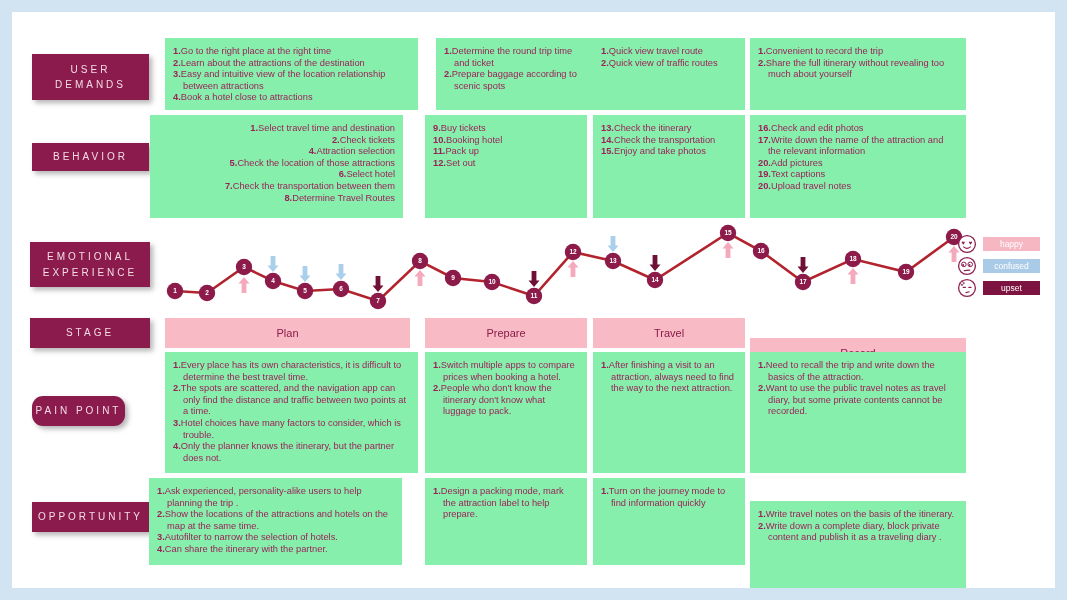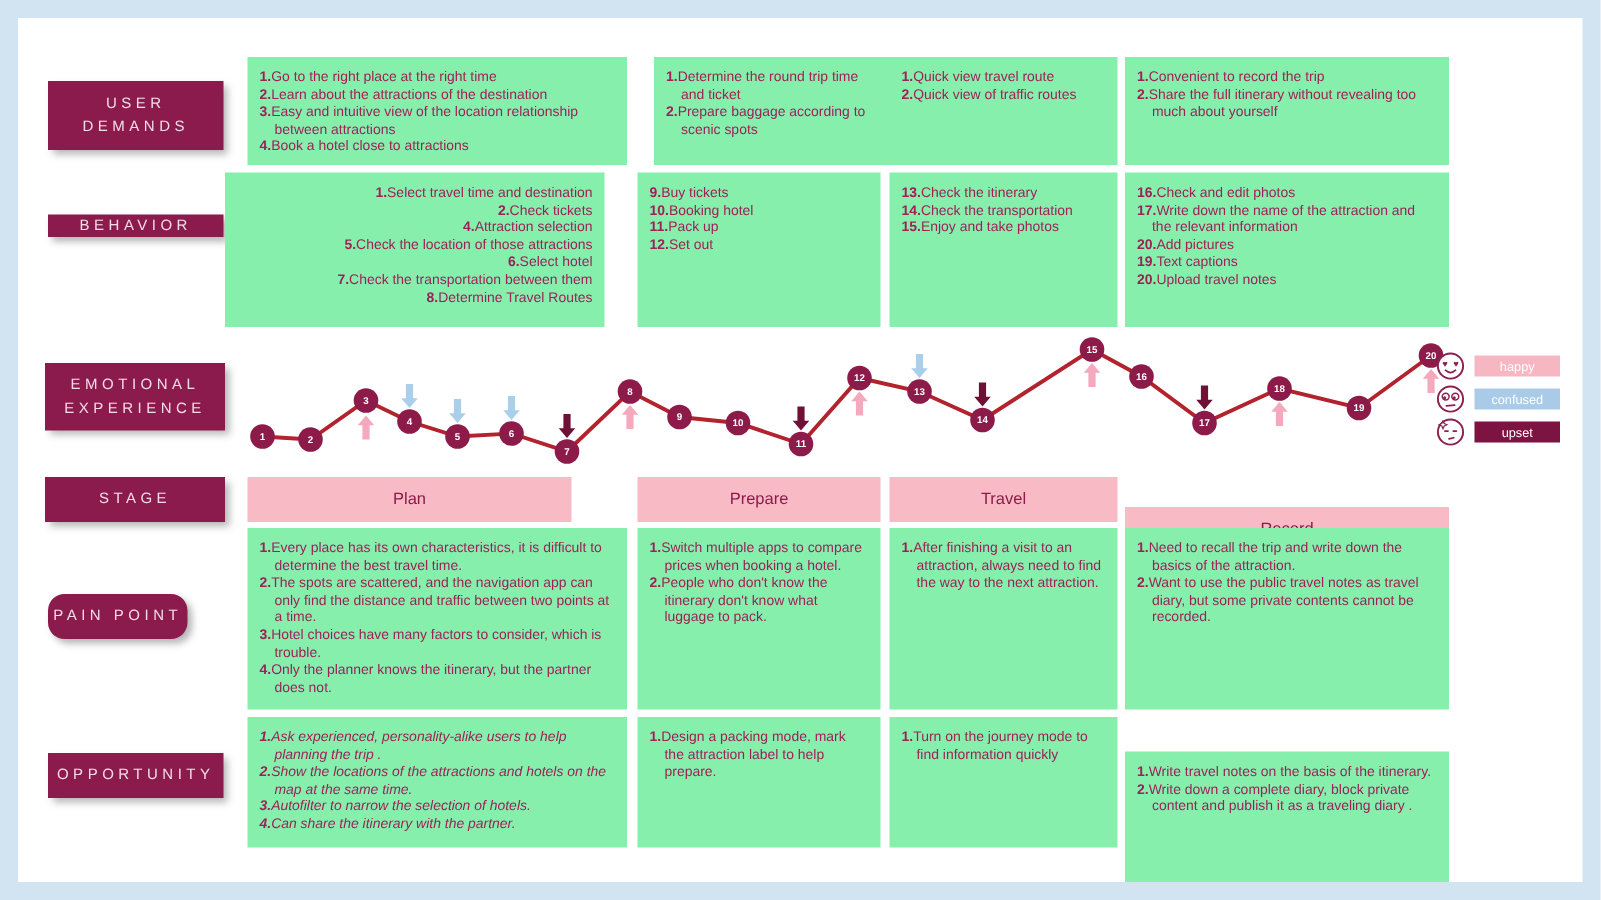--- a/index.html
+++ b/index.html
@@ -25,21 +25,21 @@
   .face{width:20px;height:20px;}
 </style>
 </head>
 <body>
 
 <div class="frame">
   <div class="canvas"></div>
 
   <div class="rowlabel" style="left:32px;top:54px;width:117px;height:46px;">USER
 DEMANDS</div>
-  <div class="rowlabel" style="left:32px;top:143px;width:117px;height:15px;">BEHAVIOR</div>
+  <div class="rowlabel" style="left:32px;top:143px;width:117px;height:28px;">BEHAVIOR</div>
   <div class="rowlabel" style="left:30px;top:242px;width:120px;height:45px;">EMOTIONAL
 EXPERIENCE</div>
   <div class="rowlabel" style="left:30px;top:318px;width:120px;height:30px;">STAGE</div>
   <div class="rowlabel" style="left:32px;top:396px;width:93px;height:30px;border-radius:11px;">PAIN POINT</div>
   <div class="rowlabel" style="left:32px;top:502px;width:117px;height:30px;">OPPORTUNITY</div>
 
   <div class="cell" style="left:165px;top:38px;width:253px;height:72px;">
       <div class="item"><b>1.</b><span>Go to the right place at the right time</span></div>
       <div class="item"><b>2.</b><span>Learn about the attractions of the destination</span></div>
       <div class="item"><b>3.</b><span>Easy and intuitive view of the location relationship between attractions</span></div>
@@ -170,21 +170,21 @@
         <circle cx="0" cy="0" r="8.4" fill="#ffffff" stroke="#8c2050" stroke-width="1.3"></circle>
         <path d="M -5 -7.4 L -4.2 -5.6 L -2.4 -4.8 L -4.2 -4 L -5 -2.2 L -5.8 -4 L -7.6 -4.8 L -5.8 -5.6 Z" fill="#ffffff" stroke="#8c2050" stroke-width="0.8"></path>
         <path d="M -3.8 -0.6 L -1.6 -0.6" stroke="#8c2050" stroke-width="1.1" stroke-linecap="round"></path>
         <path d="M 1.8 -0.6 L 4 -0.6" stroke="#8c2050" stroke-width="1.1" stroke-linecap="round"></path>
         <path d="M -1 4.6 L 2.2 3.8" stroke="#8c2050" stroke-width="1.1" stroke-linecap="round"></path>
       </svg>
       <div class="badge badge-upset">upset</div>
     </div>
   </div>
 
-  <div class="stagebar" style="left:165px;width:216px;top:318px;">Plan</div>
+  <div class="stagebar" style="left:165px;width:245px;top:318px;">Plan</div>
   <div class="stagebar" style="left:425px;width:162px;top:318px;">Prepare</div>
   <div class="stagebar" style="left:593px;width:152px;top:318px;">Travel</div>
   <div class="stagebar" style="left:750px;width:216px;top:318px;margin-top:20px;">Record</div>
 
   <div class="cell" style="left:165px;top:352px;width:253px;height:121px;">
       <div class="item"><b>1.</b><span>Every place has its own characteristics, it is difficult to determine the best travel time.</span></div>
       <div class="item"><b>2.</b><span>The spots are scattered, and the navigation app can only find the distance and traffic between two points at a time.</span></div>
       <div class="item"><b>3.</b><span>Hotel choices have many factors to consider, which is trouble.</span></div>
       <div class="item"><b>4.</b><span>Only the planner knows the itinerary, but the partner does not.</span></div>
     </div>
@@ -193,21 +193,21 @@
       <div class="item"><b>2.</b><span>People who don't know the itinerary don't know what luggage to pack.</span></div>
     </div>
   <div class="cell" style="left:593px;top:352px;width:152px;height:121px;">
       <div class="item"><b>1.</b><span>After finishing a visit to an attraction, always need to find the way to the next attraction.</span></div>
     </div>
   <div class="cell" style="left:750px;top:352px;width:216px;height:121px;">
       <div class="item"><b>1.</b><span>Need to recall the trip and write down the basics of the attraction.</span></div>
       <div class="item"><b>2.</b><span>Want to use the public travel notes as travel diary, but some private contents cannot be recorded.</span></div>
     </div>
 
-  <div class="cell" style="left:165px;top:478px;width:253px;height:87px;font-style:italic;">
+  <div class="cell" style="left:149px;top:478px;width:253px;height:87px;">
       <div class="item"><b>1.</b><span>Ask experienced, personality-alike users to help planning the trip .</span></div>
       <div class="item"><b>2.</b><span>Show the locations of the attractions and hotels on the map at the same time.</span></div>
       <div class="item"><b>3.</b><span>Autofilter to narrow the selection of hotels.</span></div>
       <div class="item"><b>4.</b><span>Can share the itinerary with the partner.</span></div>
     </div>
   <div class="cell" style="left:425px;top:478px;width:162px;height:87px;">
       <div class="item"><b>1.</b><span>Design a packing mode, mark the attraction label to help prepare.</span></div>
     </div>
   <div class="cell" style="left:593px;top:478px;width:152px;height:87px;">
       <div class="item"><b>1.</b><span>Turn on the journey mode to find information quickly</span></div>

